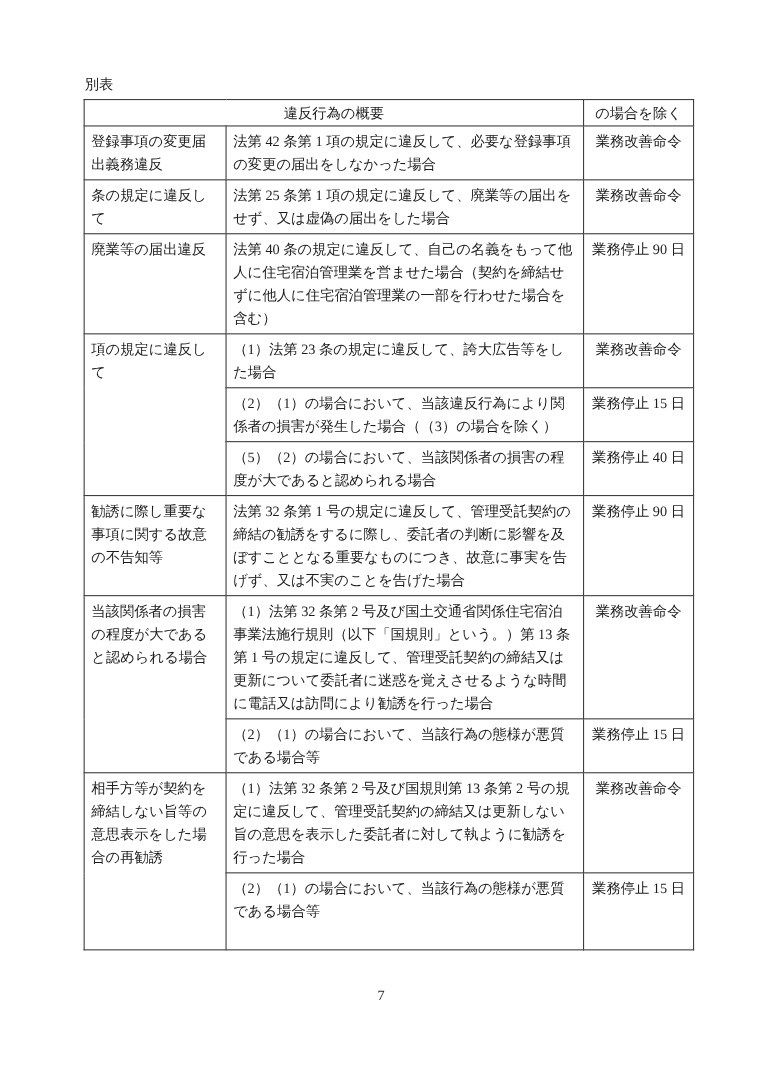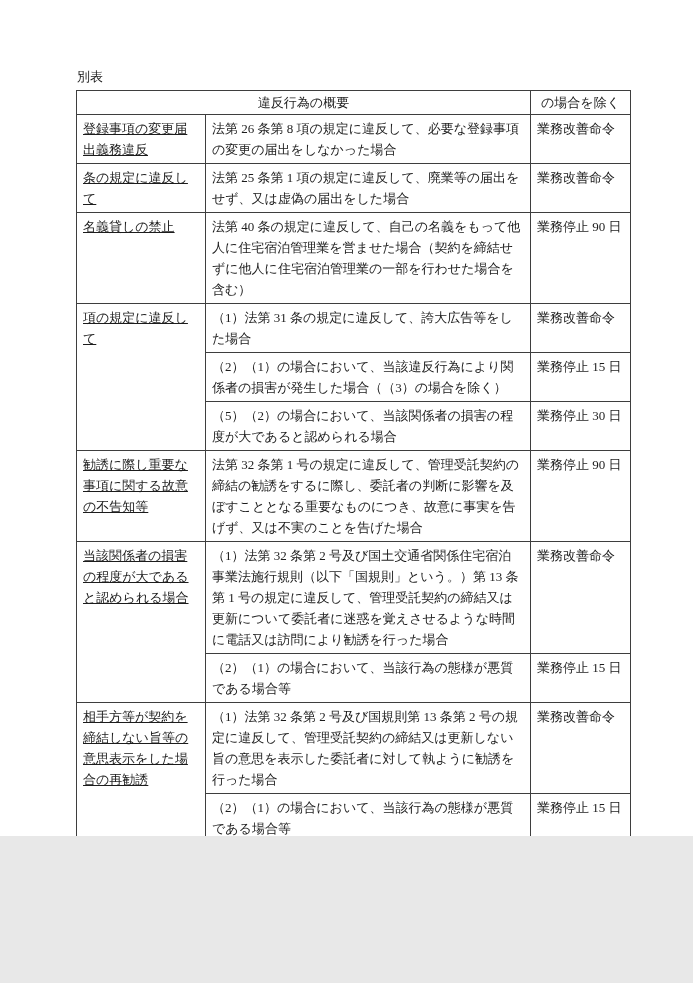--- a/index.html
+++ b/index.html
@@ -1,19 +1,19 @@
 <!DOCTYPE html>
 <html lang="ja"><head>
 <meta charset="utf-8">
 <style>
   html, body { margin: 0; padding: 0; background: #e8e8e8; }
   .page {
     position: relative;
     width: 693px;
-    height: 836px;
+    height: 983px;
     margin: 0 auto;
     background: #ffffff;
     color: #1c1c1c;
     font-family: "Liberation Serif", "DejaVu Serif", serif;
     overflow: hidden;
   }
   .caption {
     position: absolute;
     top: 68px;
     left: 77px;
@@ -38,23 +38,23 @@
     line-height: 21px;
     vertical-align: top;
     font-weight: normal;
     padding: 3px 6px;
     word-break: break-all;
   }
   th {
     text-align: center;
     padding: 1px 6px;
   }
-  td.cat  { text-align: left; text-decoration: underline; }
+  td.cat  { text-align: left; }
   td.desc { text-align: left; }
-  td.disp { text-align: left; }
+  td.disp { text-align: center; }
   tr.pad-bottom td { padding-bottom: 24px; }
   .page-number {
     position: absolute;
     top: 897px;
     left: 0;
     width: 100%;
     text-align: center;
     font-size: 13px;
   }
 </style>
@@ -73,45 +73,45 @@
     </colgroup>
     <thead>
       <tr>
         <th colspan="2">違反行為の概要</th>
         <th>の場合を除く</th>
       </tr>
     </thead>
     <tbody>
       <tr>
         <td class="cat">登録事項の変更届出義務違反</td>
-        <td class="desc">法第 26 条第 8 項の規定に違反して、必要な登録事項の変更の届出をしなかった場合</td>
+        <td class="desc">法第 42 条第 1 項の規定に違反して、必要な登録事項の変更の届出をしなかった場合</td>
         <td class="disp">業務改善命令</td>
       </tr>
       <tr>
         <td class="cat">条の規定に違反して</td>
         <td class="desc">法第 25 条第 1 項の規定に違反して、廃業等の届出をせず、又は虚偽の届出をした場合</td>
         <td class="disp">業務改善命令</td>
       </tr>
       <tr>
-        <td class="cat">名義貸しの禁止</td>
+        <td class="cat">廃業等の届出違反</td>
         <td class="desc">法第 40 条の規定に違反して、自己の名義をもって他人に住宅宿泊管理業を営ませた場合（契約を締結せずに他人に住宅宿泊管理業の一部を行わせた場合を含む）</td>
         <td class="disp">業務停止 90 日</td>
       </tr>
       <tr>
         <td class="cat" rowspan="3">項の規定に違反して</td>
-        <td class="desc">（1）法第 31 条の規定に違反して、誇大広告等をした場合</td>
+        <td class="desc">（1）法第 23 条の規定に違反して、誇大広告等をした場合</td>
         <td class="disp">業務改善命令</td>
       </tr>
       <tr>
         <td class="desc">（2）（1）の場合において、当該違反行為により関係者の損害が発生した場合（（3）の場合を除く）</td>
         <td class="disp">業務停止 15 日</td>
       </tr>
       <tr>
         <td class="desc">（5）（2）の場合において、当該関係者の損害の程度が大であると認められる場合</td>
-        <td class="disp">業務停止 30 日</td>
+        <td class="disp">業務停止 40 日</td>
       </tr>
       <tr>
         <td class="cat">勧誘に際し重要な事項に関する故意の不告知等</td>
         <td class="desc">法第 32 条第 1 号の規定に違反して、管理受託契約の締結の勧誘をするに際し、委託者の判断に影響を及ぼすこととなる重要なものにつき、故意に事実を告げず、又は不実のことを告げた場合</td>
         <td class="disp">業務停止 90 日</td>
       </tr>
       <tr>
         <td class="cat" rowspan="2">当該関係者の損害の程度が大であると認められる場合</td>
         <td class="desc">（1）法第 32 条第 2 号及び国土交通省関係住宅宿泊事業法施行規則（以下「国規則」という。）第 13 条第 1 号の規定に違反して、管理受託契約の締結又は更新について委託者に迷惑を覚えさせるような時間に電話又は訪問により勧誘を行った場合</td>
         <td class="disp">業務改善命令</td>

